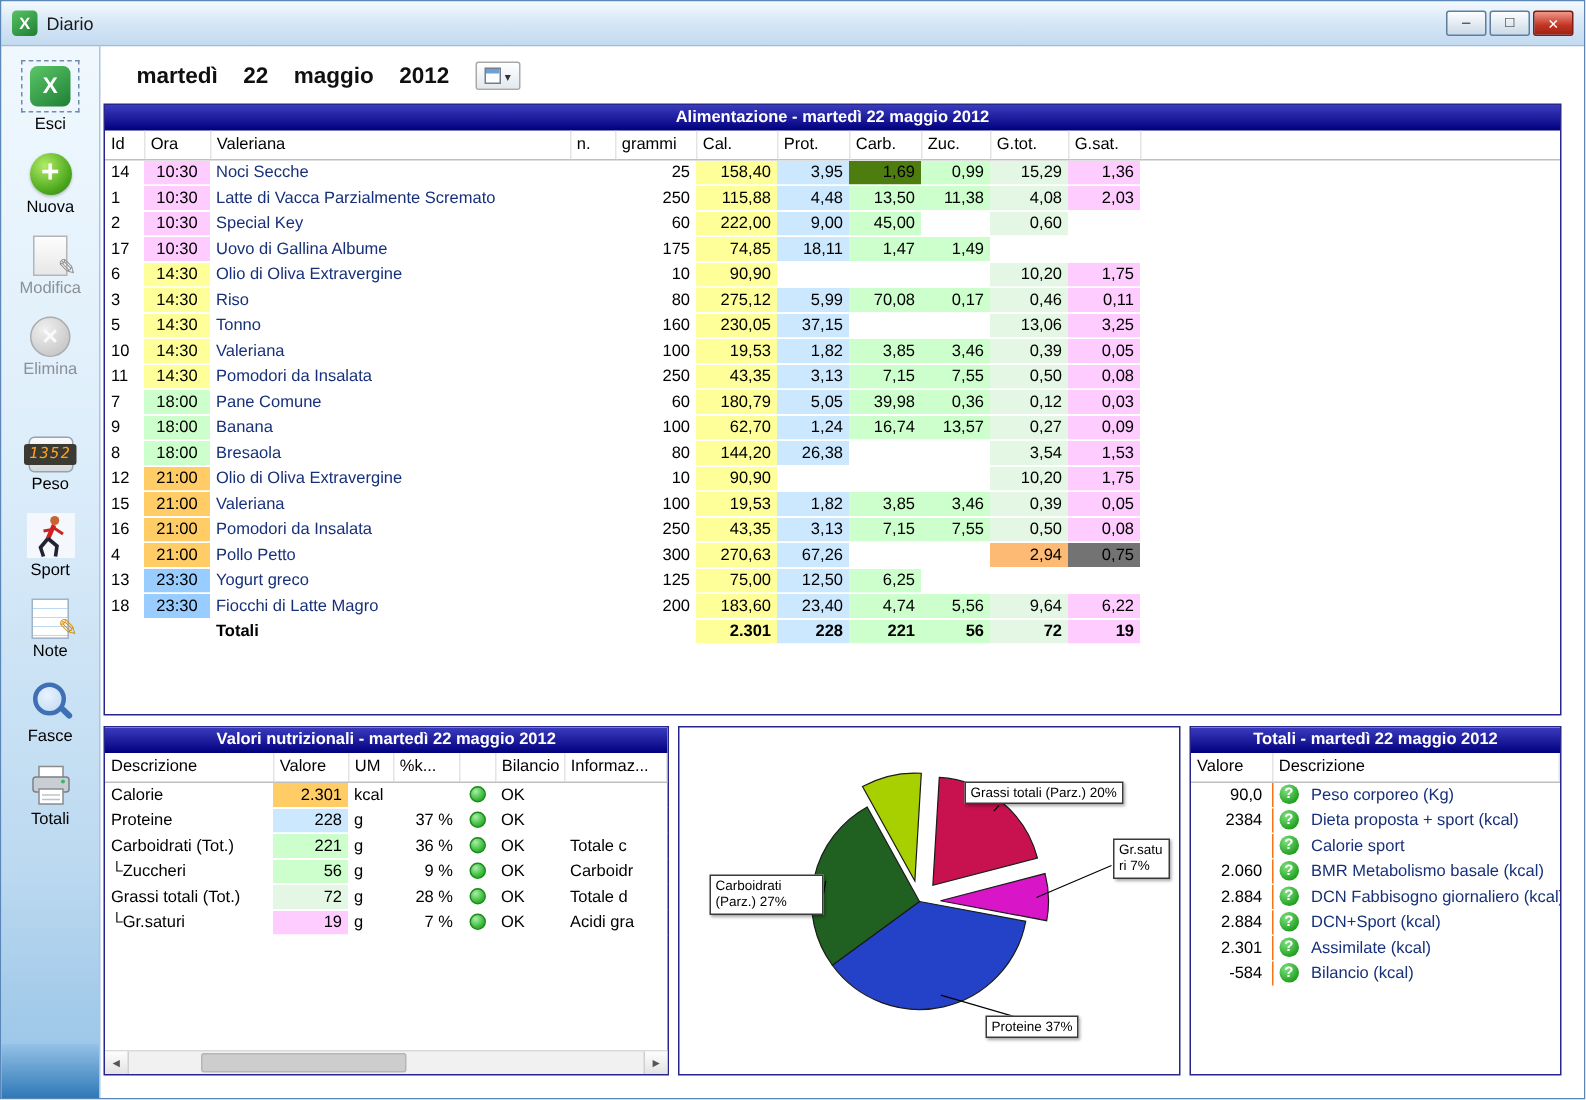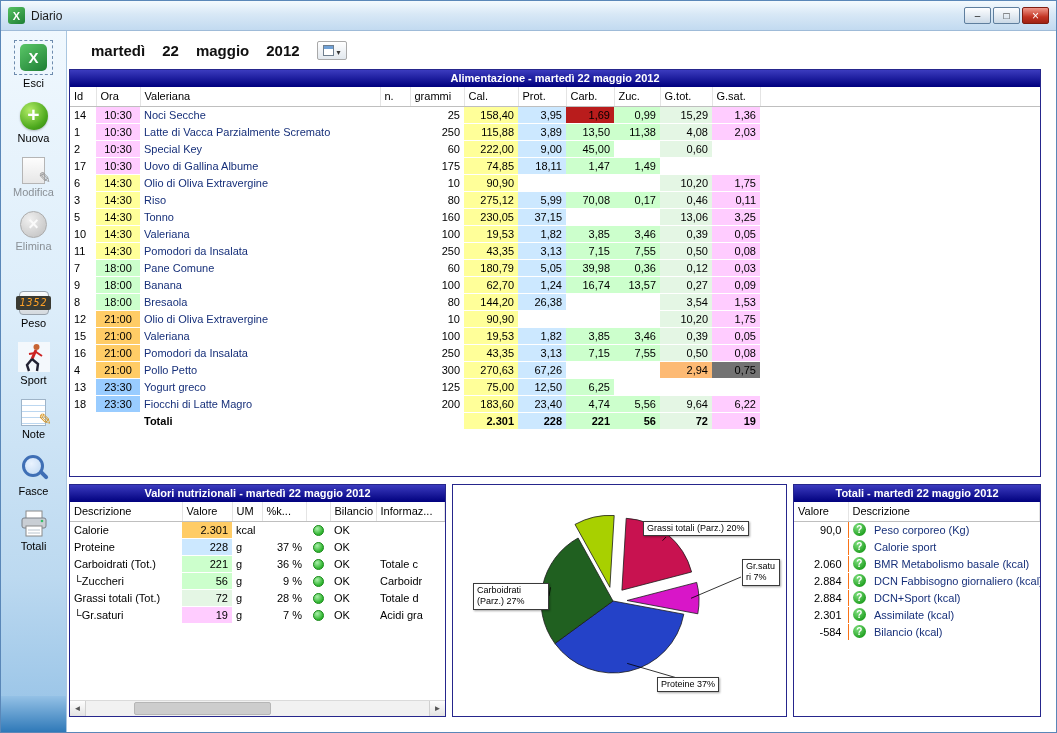--- a/index.html
+++ b/index.html
@@ -229,34 +229,34 @@
               </thead>
             <tbody id="food-rows">
                 <tr>
                   <td>14</td>
                   <td class="ctr" style="background: rgb(255, 204, 255);">10:30</td>
                   <td class="food-name">Noci Secche</td>
                   <td class="num"></td>
                   <td class="num">25</td>
                   <td class="num" style="background: rgb(255, 255, 153);">158,40</td>
                   <td class="num" style="background: rgb(204, 232, 255);">3,95</td>
-                  <td class="num" style="background: #b91c1c;">1,69</td>
+                  <td class="num" style="background: #4d7c0f;">1,69</td>
                   <td class="num" style="background: rgb(204, 255, 204);">0,99</td>
                   <td class="num" style="background: rgb(228, 246, 228);">15,29</td>
                   <td class="num" style="background: rgb(255, 204, 255);">1,36</td>
                   <td></td>
                 </tr>
                 <tr>
                   <td>1</td>
                   <td class="ctr" style="background: rgb(255, 204, 255);">10:30</td>
                   <td class="food-name">Latte di Vacca Parzialmente Scremato</td>
                   <td class="num"></td>
                   <td class="num">250</td>
                   <td class="num" style="background: rgb(255, 255, 153);">115,88</td>
-                  <td class="num" style="background: rgb(204, 232, 255);">3,89</td>
+                  <td class="num" style="background: rgb(204, 232, 255);">4,48</td>
                   <td class="num" style="background: rgb(204, 255, 204);">13,50</td>
                   <td class="num" style="background: rgb(204, 255, 204);">11,38</td>
                   <td class="num" style="background: rgb(228, 246, 228);">4,08</td>
                   <td class="num" style="background: rgb(255, 204, 255);">2,03</td>
                   <td></td>
                 </tr>
                 <tr>
                   <td>2</td>
                   <td class="ctr" style="background: rgb(255, 204, 255);">10:30</td>
                   <td class="food-name">Special Key</td>
@@ -622,20 +622,25 @@
                 <th colspan="2">Descrizione</th>
               </tr>
             </thead>
             <tbody id="totali-rows">
                 <tr>
                   <td class="num val">90,0</td>
                   <td class="ctr"><span class="q-icon"></span></td>
                   <td class="desc-blue">Peso corporeo (Kg)</td>
                 </tr>
                 <tr>
+                  <td class="num val">2384</td>
+                  <td class="ctr"><span class="q-icon"></span></td>
+                  <td class="desc-blue">Dieta proposta + sport (kcal)</td>
+                </tr>
+                <tr>
                   <td class="num val"></td>
                   <td class="ctr"><span class="q-icon"></span></td>
                   <td class="desc-blue">Calorie sport</td>
                 </tr>
                 <tr>
                   <td class="num val">2.060</td>
                   <td class="ctr"><span class="q-icon"></span></td>
                   <td class="desc-blue">BMR Metabolismo basale (kcal)</td>
                 </tr>
                 <tr>

